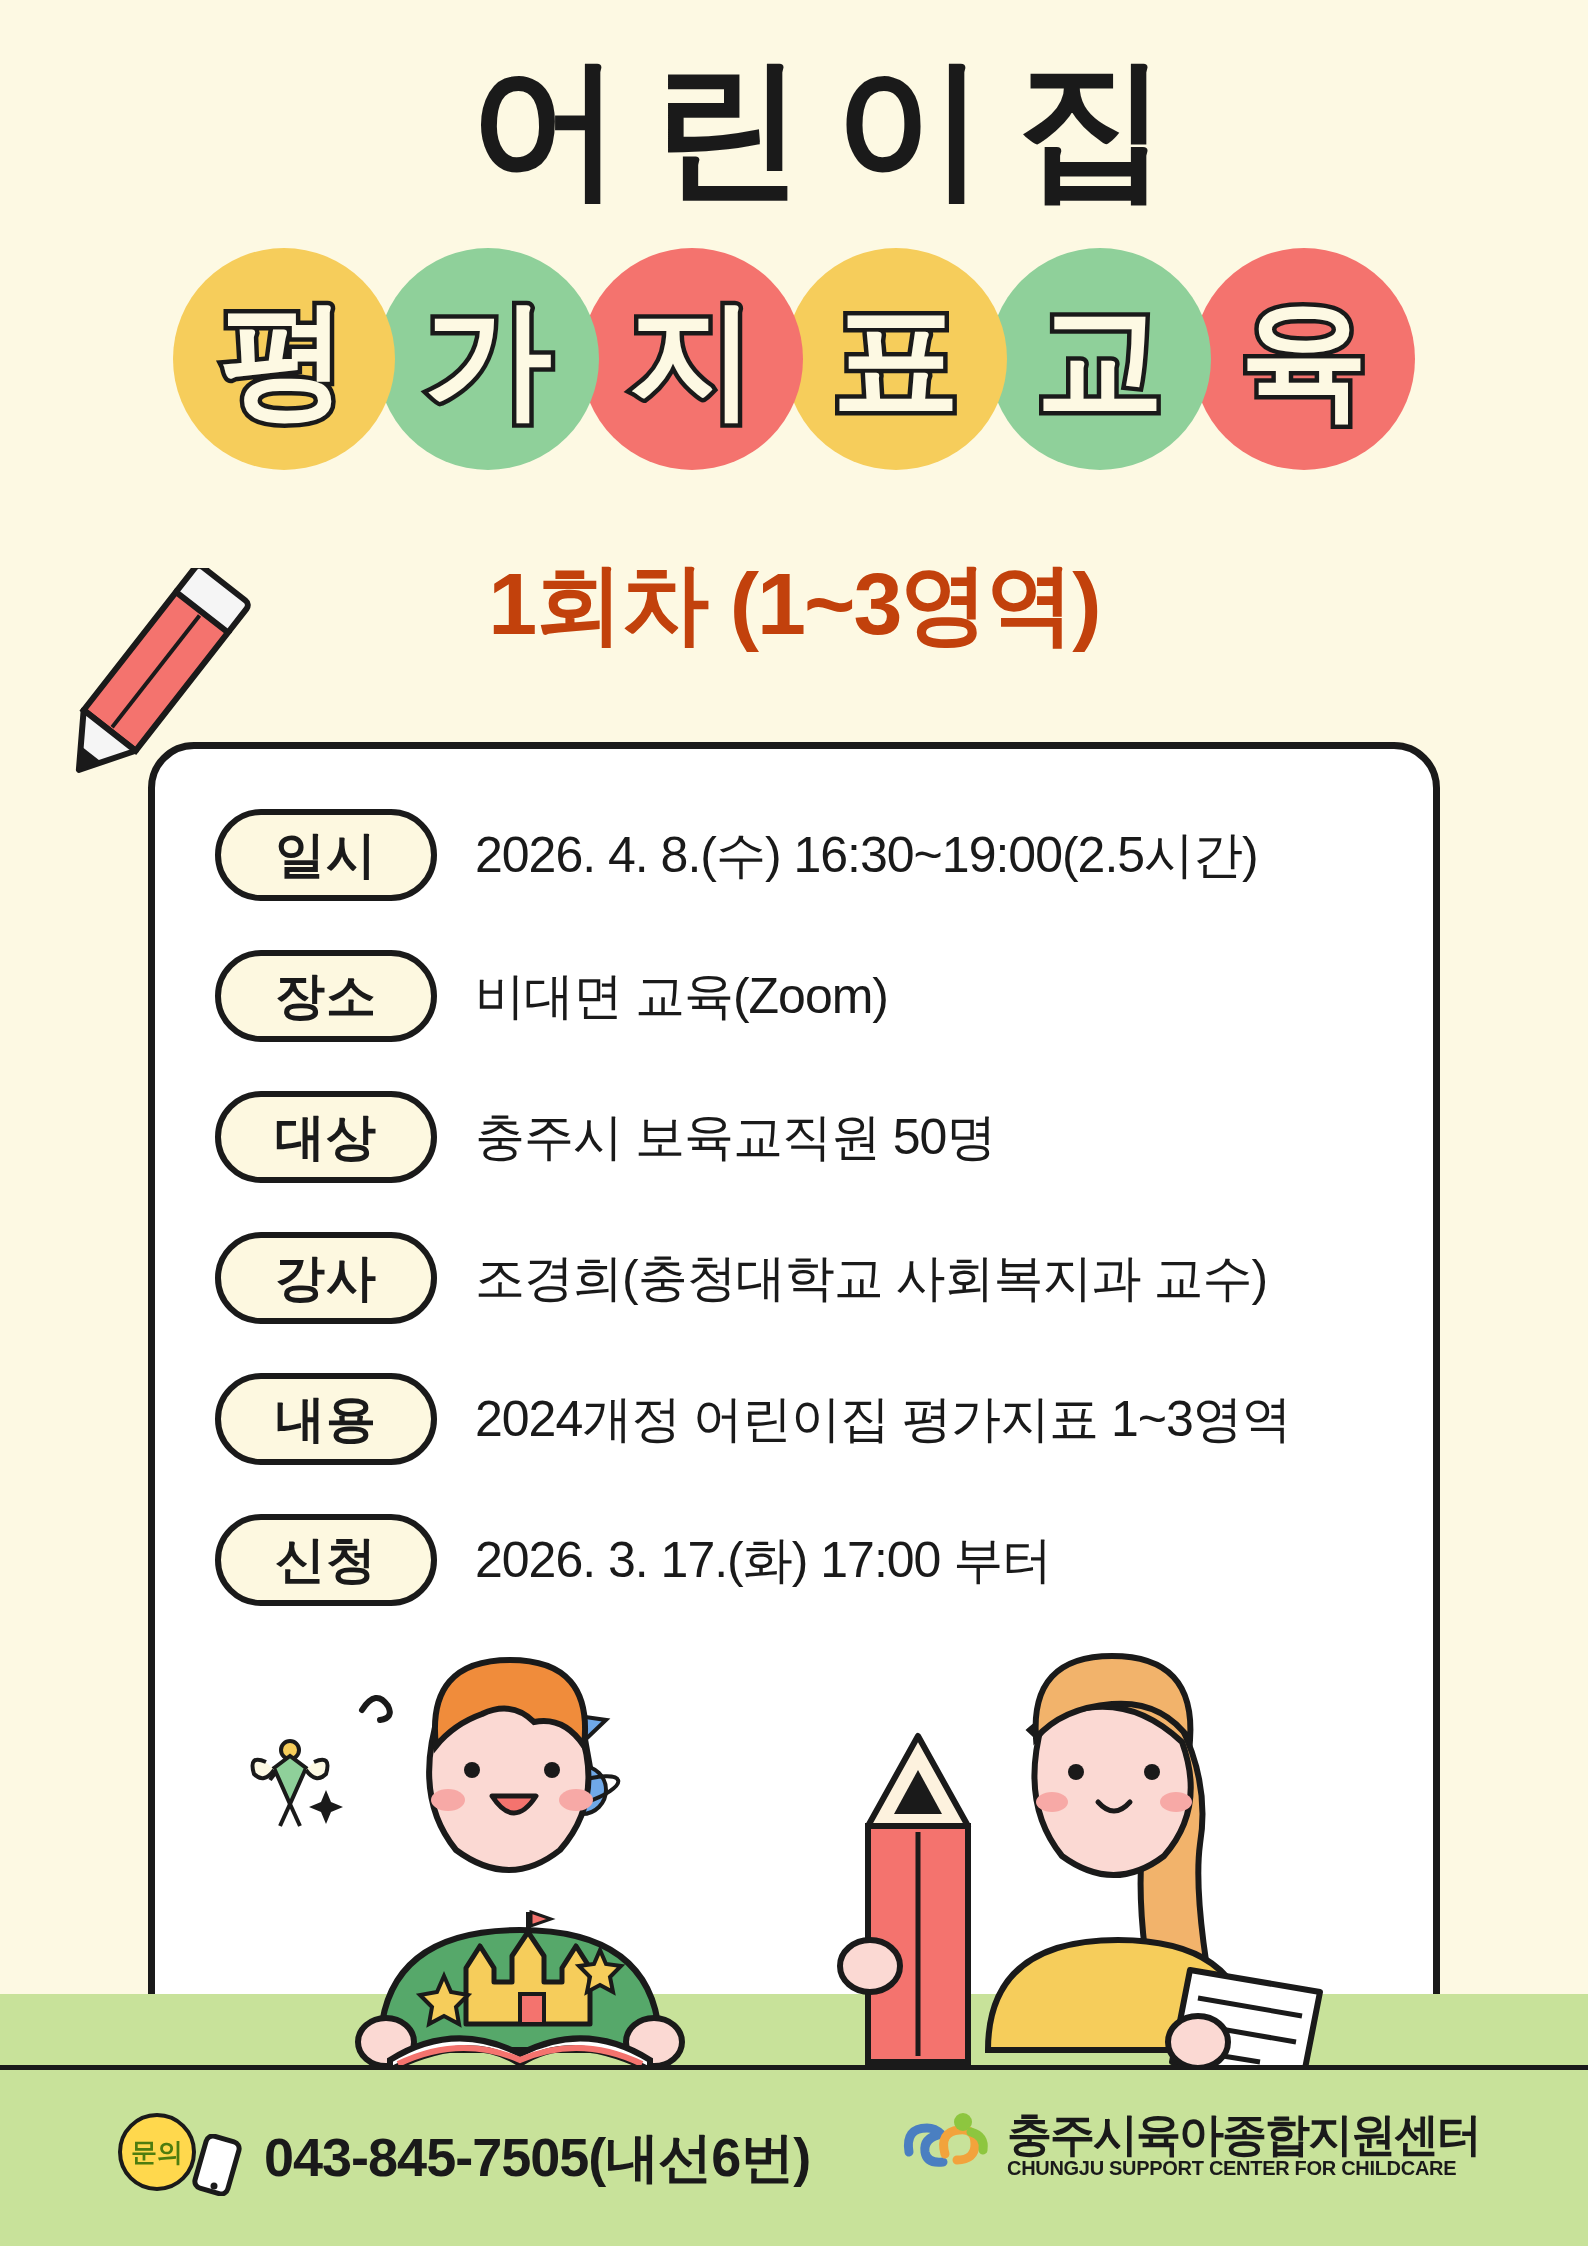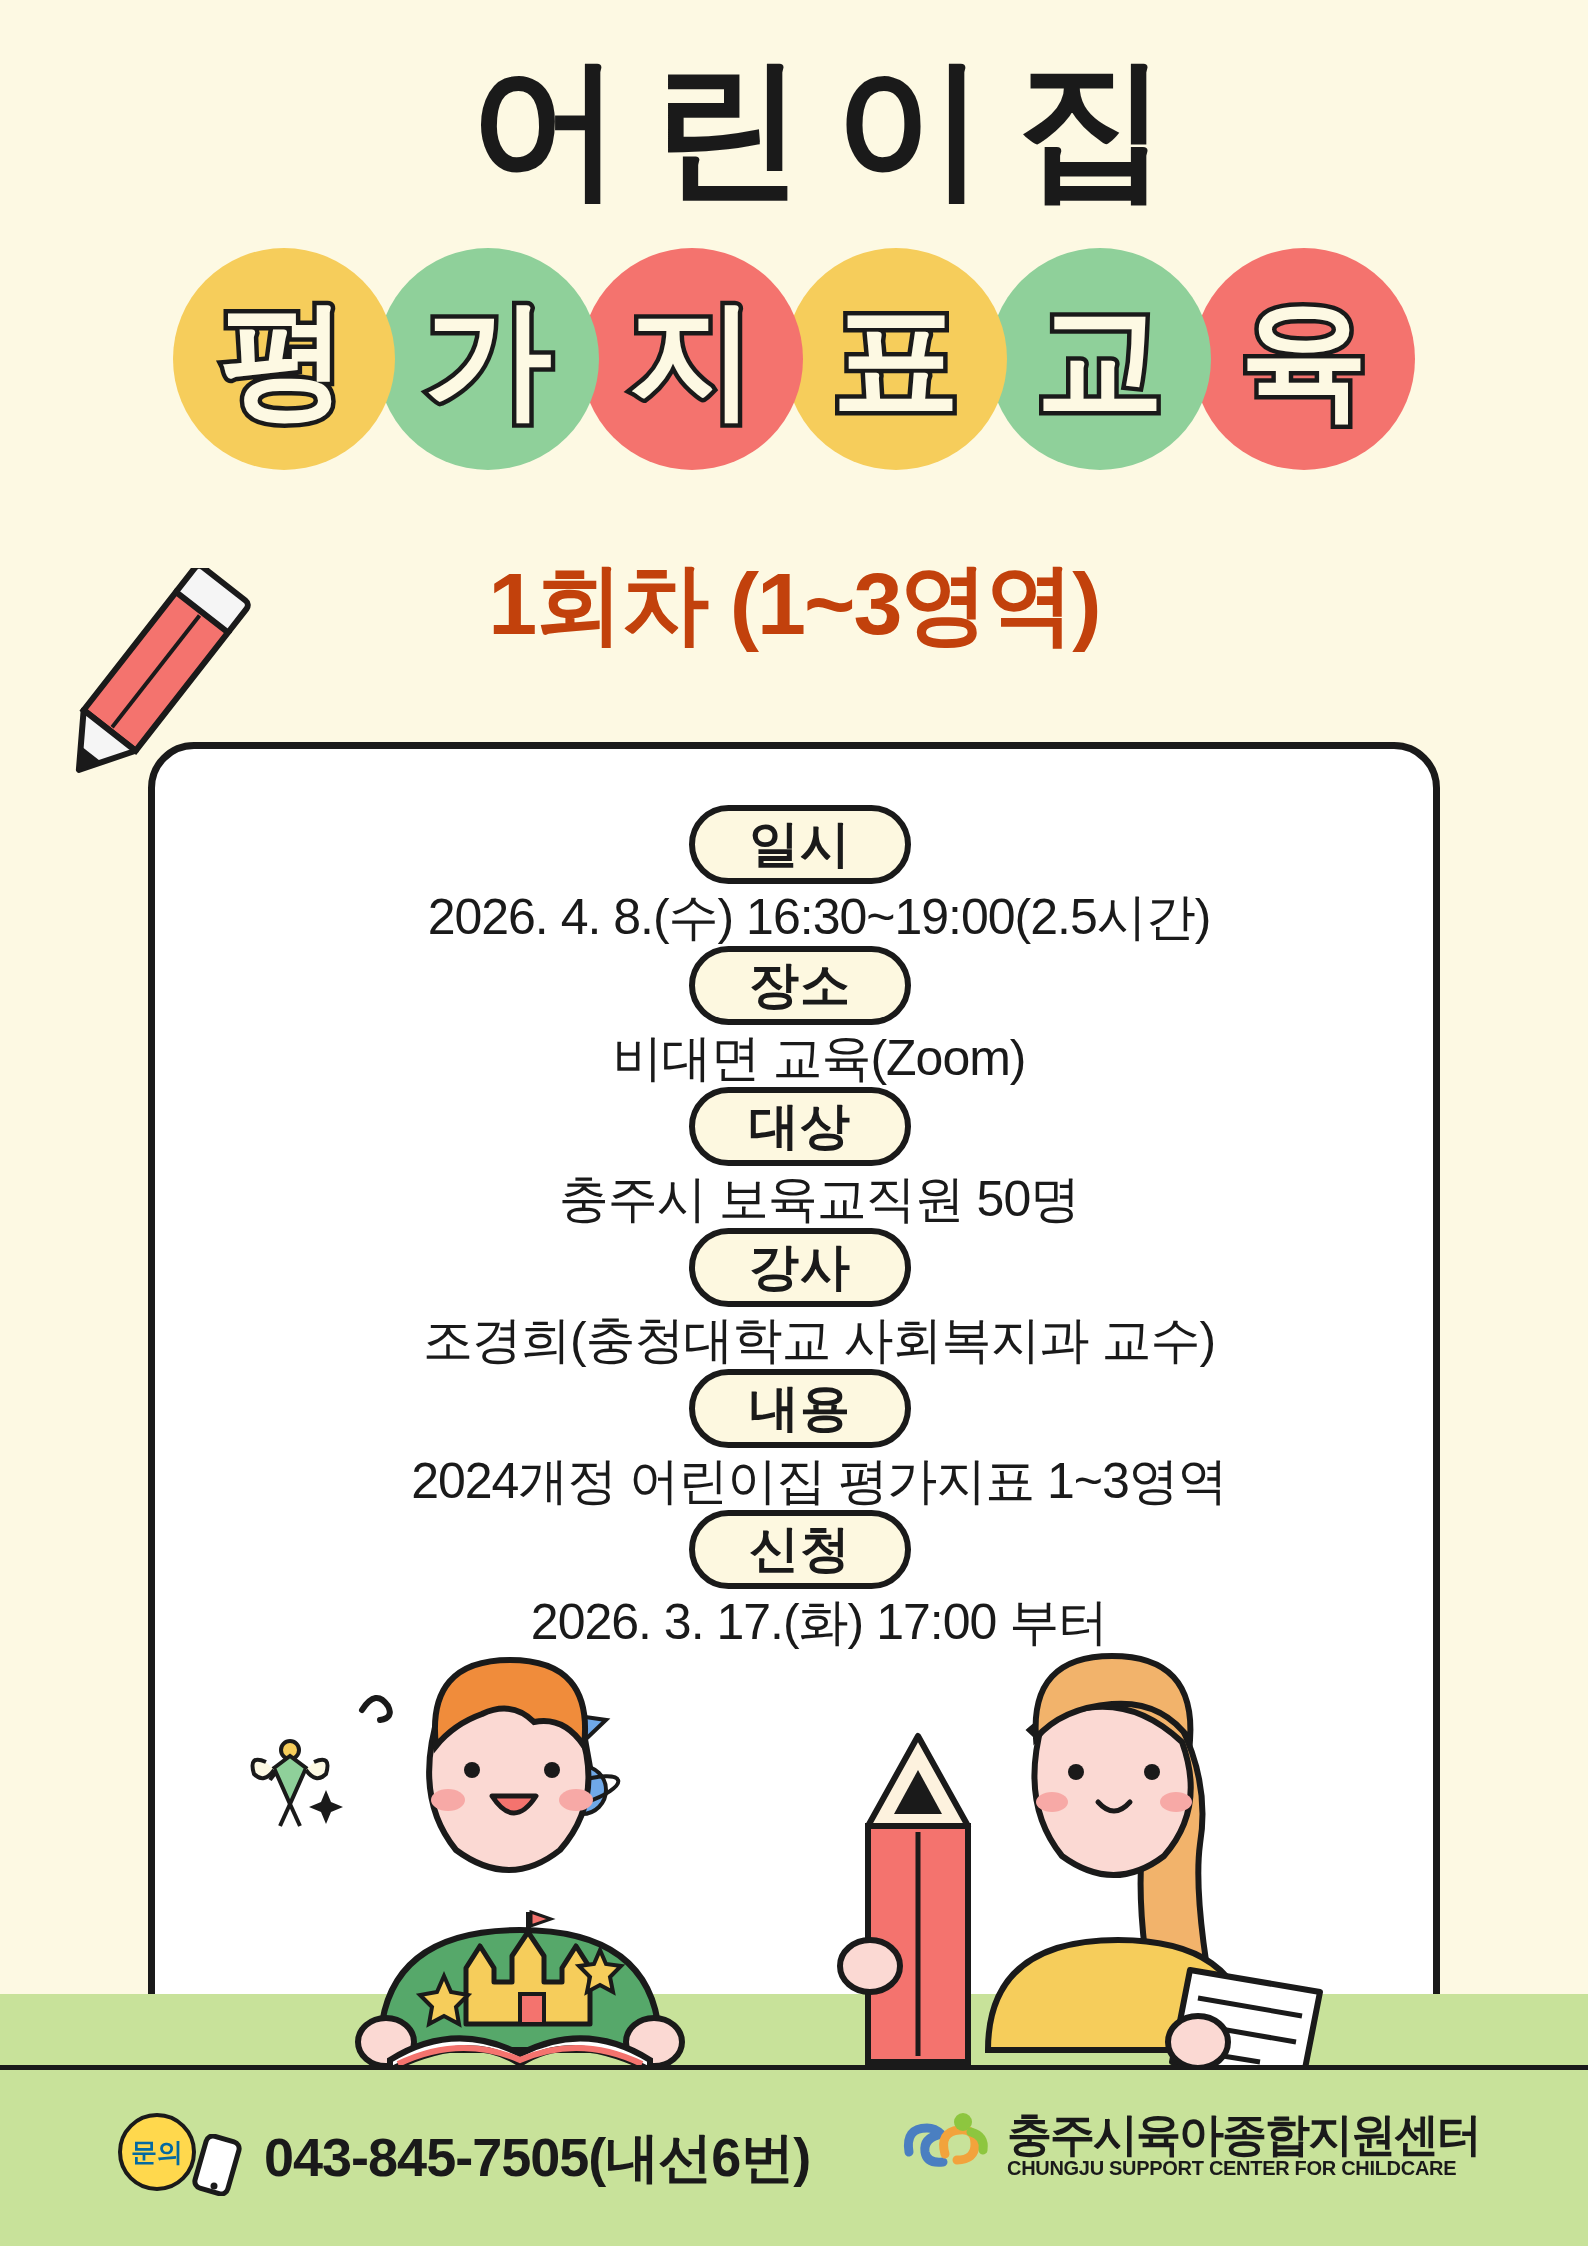--- a/index.html
+++ b/index.html
@@ -111,21 +111,20 @@
     position: absolute;
     left: 60px;
     top: 56px;
     width: 1170px;
   }
   .info-row {
     display: flex;
     align-items: center;
     height: 100px;
     margin-bottom: 41px;
-    flex-direction: column;
   }
   .info-label {
     width: 222px;
     min-width: 222px;
     height: 92px;
     border: 6px solid #1a1a1a;
     border-radius: 48px;
     background: #fdf8e0;
     display: flex;
     align-items: center;
@@ -175,21 +174,21 @@
     width: 70px;
     height: 70px;
     border-radius: 50%;
     background: #ffd84d;
     border: 4px solid #1a1a1a;
     display: flex;
     align-items: center;
     justify-content: center;
     font-size: 26px;
     font-weight: bold;
-    color: #0369a1;
+    color: #4d7c0f;
     position: relative;
     top: -6px;
   }
   .phone-icon {
     margin-left: -8px;
     margin-top: 14px;
   }
   .footer-phone {
     font-size: 54px;
     font-weight: bold;

